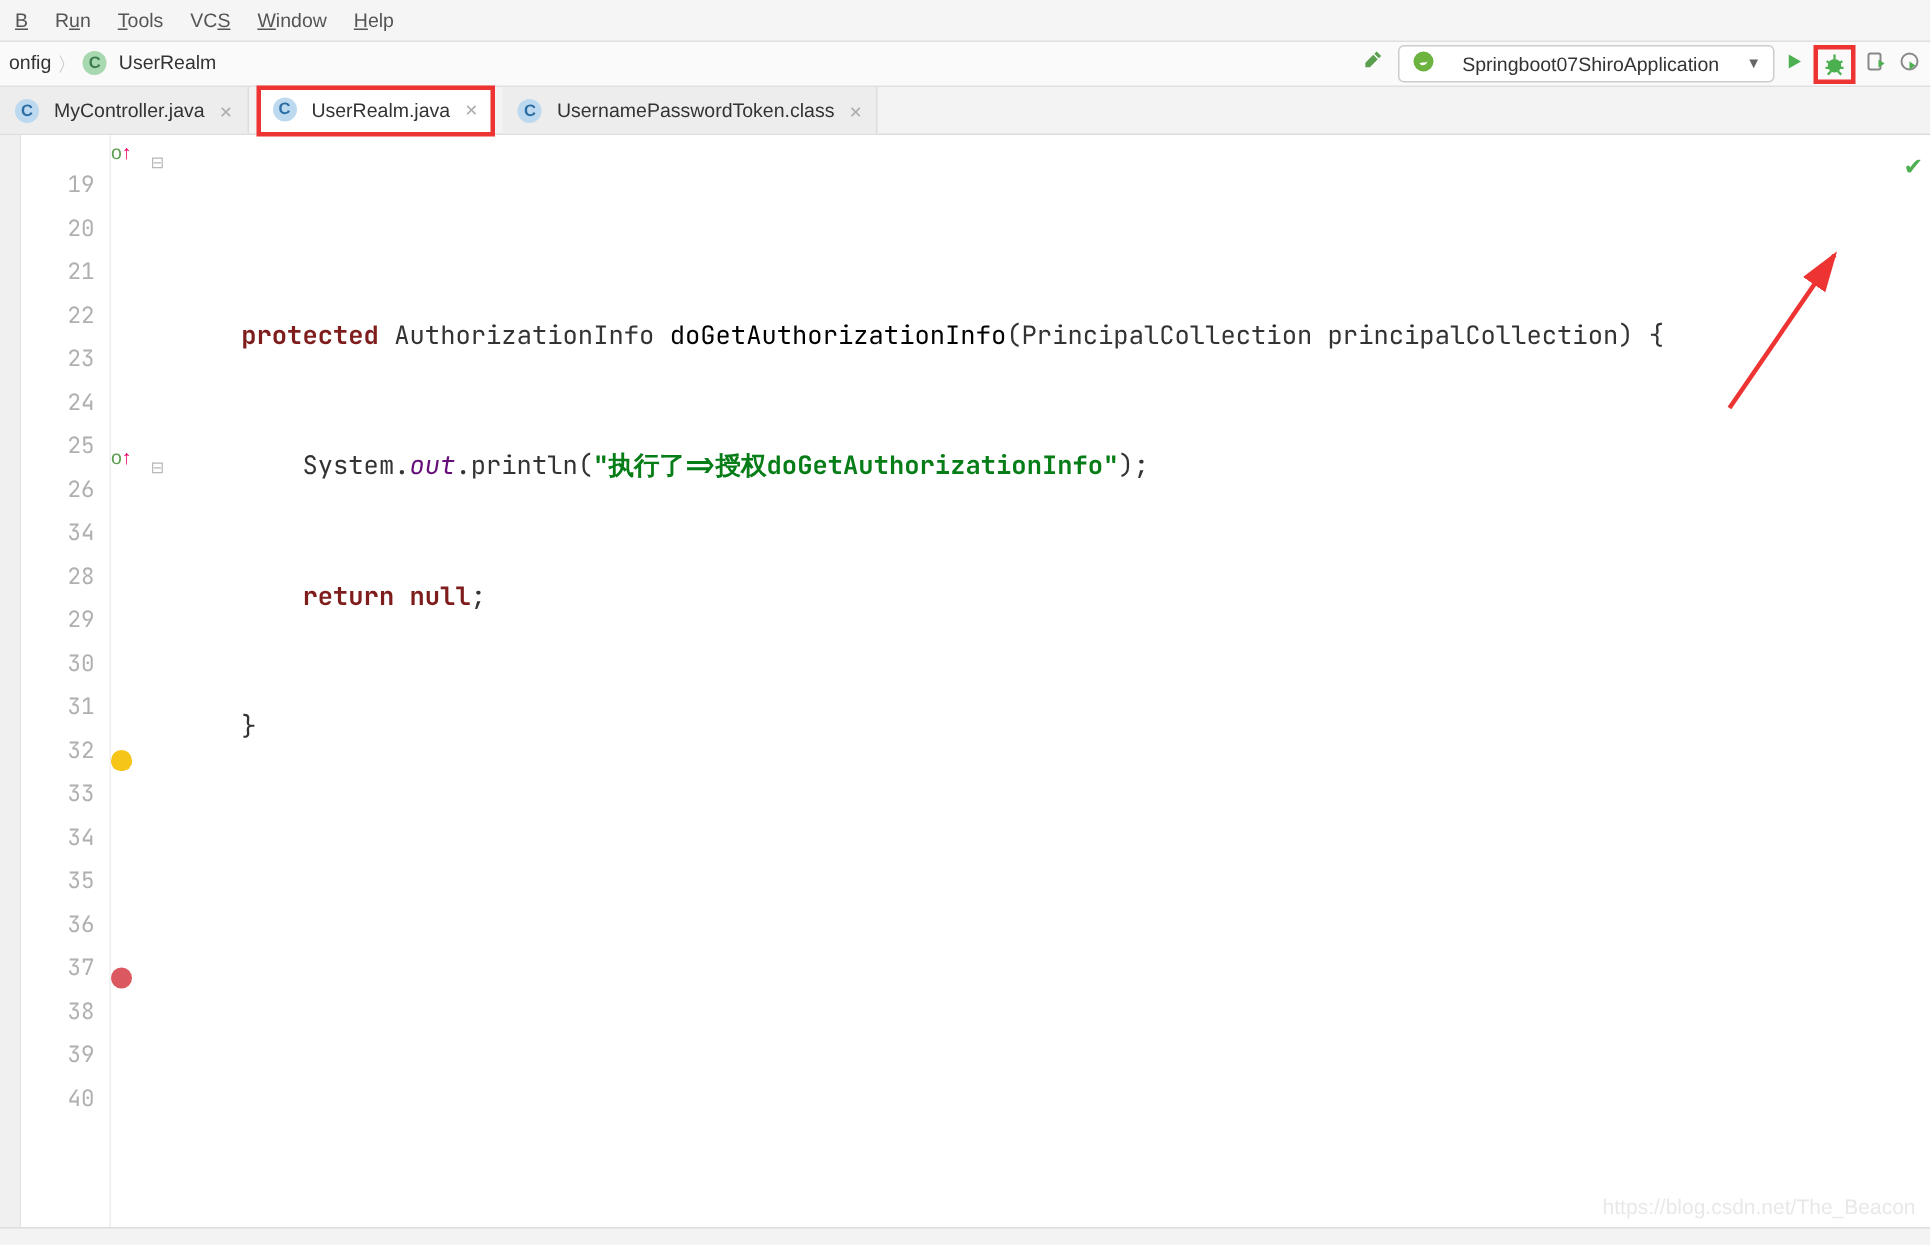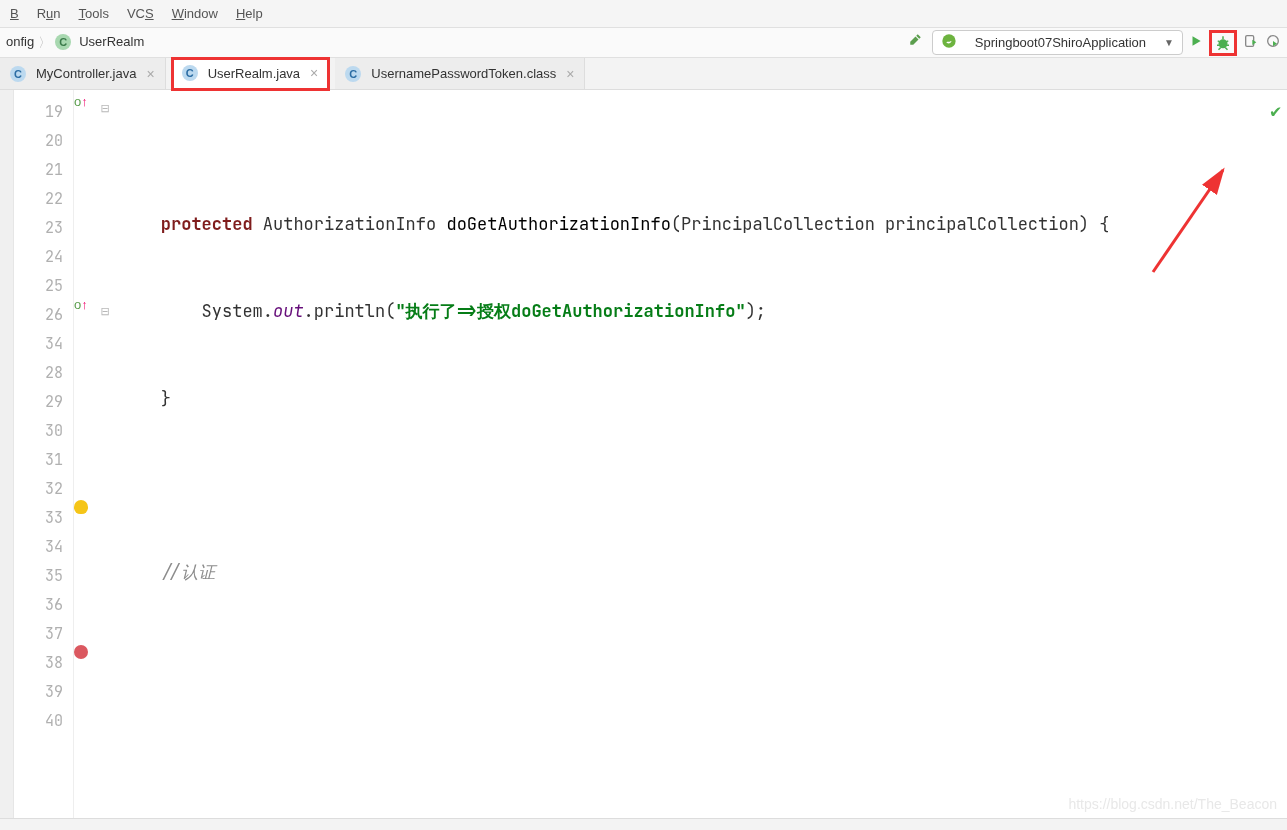--- a/index.html
+++ b/index.html
@@ -84,21 +84,21 @@
     display:flex;
     height: calc(830px - 28px - 30px - 32px - 12px);
     background:#fff;
     position:relative;
   }
   .stripe { width:14px; background:#f0f0f0; border-right:1px solid #e6e6e6; }
   .gutter {
     width:60px; background:#fff; border-right:1px solid #eee;
     font-family:"JetBrains Mono","Consolas",monospace;
     font-size:15px; color:#b0b0b0; text-align:right;
-    padding-top:8px;
+    padding-top:19px;
   }
   .gutter .gline { height:29px; line-height:29px; padding-right:10px; position:relative;}
   .markcol { width:22px; background:#fff; padding-top:4px;}
   .markcol .mline{ height:29px; position:relative;}
   .fold-col { width:18px; background:#fff; padding-top:4px;}
   .fold-col .fline{ height:29px; position:relative; display:flex; align-items:center; justify-content:center;}
   .fold-col .fold-icon{ color:#b8b8b8; font-size:11px;}
   .code {
     flex:1;
     font-family:"JetBrains Mono","Consolas",monospace;
@@ -289,23 +289,23 @@
       <div class="fline"></div>
     <div class="fline"></div>
       <div class="fline"></div>
   </div>
 
   <div class="code">
     <span class="check-green">✔</span>
 
     <div class="cline">    <span class="kw">protected</span><span> AuthorizationInfo </span><span class="method">doGetAuthorizationInfo</span><span>(PrincipalCollection principalCollection) {</span></div>
     <div class="cline"><span>        System.</span><span class="static-field">out</span><span>.println(</span><span class="str">"执行了=&gt;授权doGetAuthorizationInfo"</span><span>);</span></div>
+    <div class="cline"><span>        </span><span class="kw">return null</span><span>;</span></div>
     <div class="cline"><span>    }</span></div>
     <div class="cline"><span></span></div>
-    <div class="cline"><span class="cmt">    //认证</span></div>
     
     
     
     
     
     
     
     
     
     

